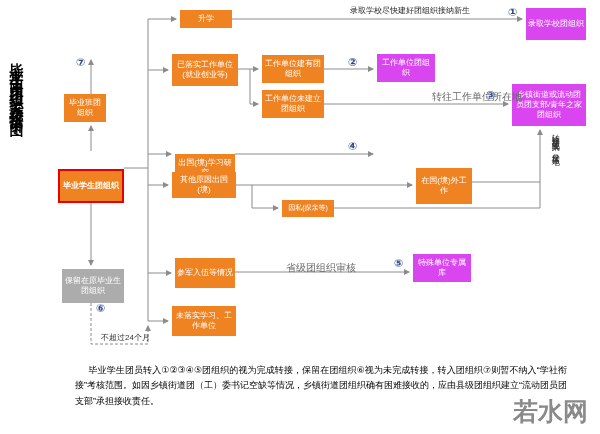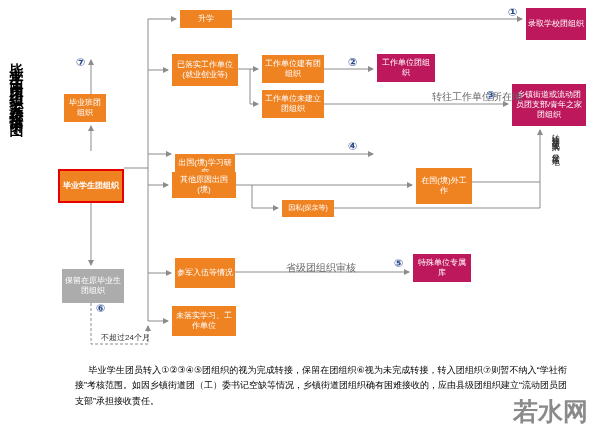--- a/index.html
+++ b/index.html
@@ -7,21 +7,21 @@
     position:relative;width:600px;height:434px;background:#fff;overflow:hidden;
     font-family:"Liberation Sans","DejaVu Sans",sans-serif;
   }
   svg.connectors{position:absolute;left:0;top:0;width:600px;height:434px;z-index:1;}
   .node{
     position:absolute;z-index:2;color:#fff;font-size:8px;line-height:1.25;
     display:flex;align-items:center;justify-content:center;text-align:center;
     padding:1px 2px;box-sizing:border-box;word-break:break-all;
   }
   .orange{background:#ef8221;}
-  .blue{background:#be185d;}
+  .blue{background:#d946ef;}
   .gray{background:#acacac;}
   .main-node{border:2px solid #e60000;background:#ef8221;font-weight:bold;}
   .note{position:absolute;z-index:3;color:#666;font-size:10px;white-space:nowrap;}
   .note-dark{color:#222;font-size:8px;}
   .vtext{
     position:absolute;z-index:3;writing-mode:vertical-rl;color:#333;font-size:8px;
     letter-spacing:1px;line-height:1.1;
   }
   .stepnum{position:absolute;z-index:4;font-size:11px;font-weight:bold;color:#2b4a8b;}
   #vtitle{
@@ -125,20 +125,21 @@
   <div class="node orange" id="n-abroadwork">在国(境)外工作</div>
   <div class="node orange" id="n-private">因私(探亲等)</div>
   <div class="node orange" id="n-army">参军入伍等情况</div>
   <div class="node orange" id="n-unsettled">未落实学习、工作单位</div>
 
   <div class="node blue" id="n-admit">录取学校团组织</div>
   <div class="node blue" id="n-workunit">工作单位团组织</div>
   <div class="node blue" id="n-town">乡镇街道或流动团员团支部/青年之家团组织</div>
   <div class="node blue" id="n-special">特殊单位专属库</div>
 
+  <span class="note note-dark" id="note-admit">录取学校尽快建好团组织接纳新生</span>
   <span class="note" id="note-workplace">转往工作单位所在地</span>
   <span class="note" id="note-provincial">省级团组织审核</span>
   <span class="vtext" id="note-household">转往户籍所在地或本人、父母居住地</span>
   <span class="note" id="note-months">不超过24个月</span>
 
   <span class="stepnum" id="num1">①</span>
   <span class="stepnum" id="num2">②</span>
   <span class="stepnum" id="num3">③</span>
   <span class="stepnum" id="num4">④</span>
   <span class="stepnum" id="num5">⑤</span>

